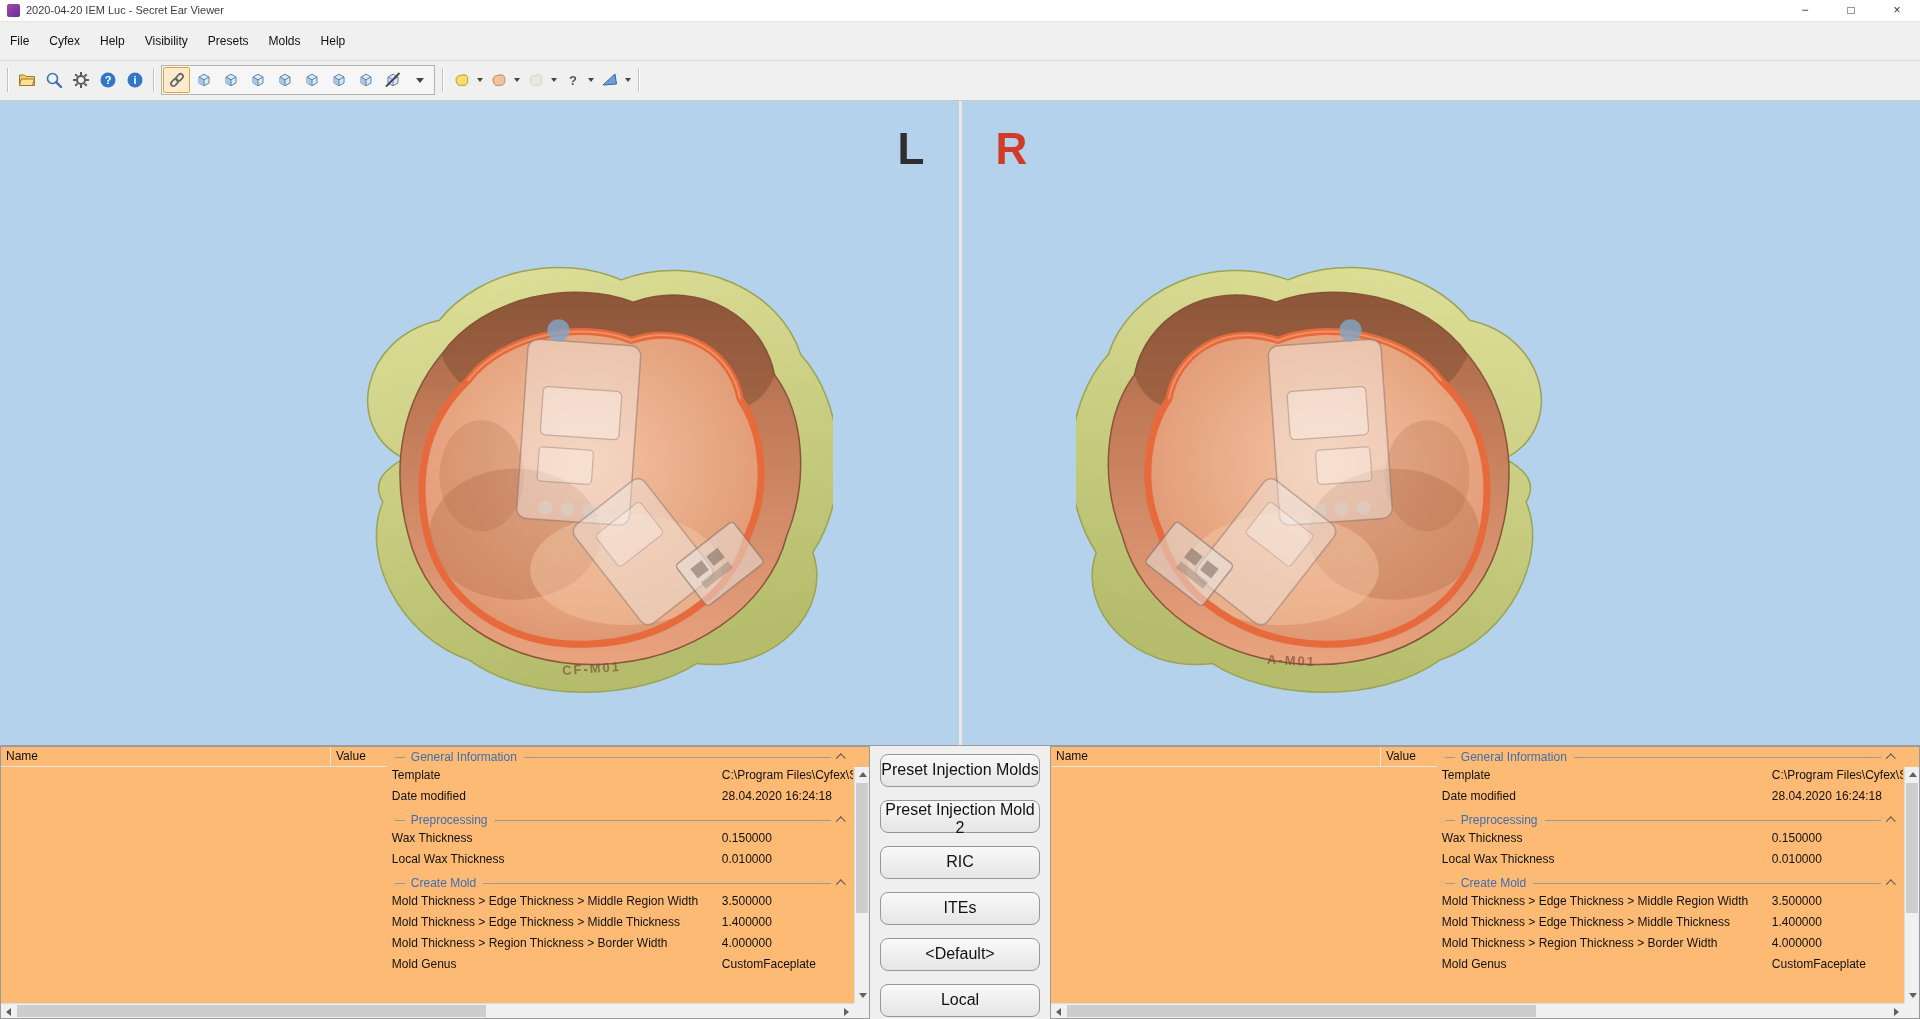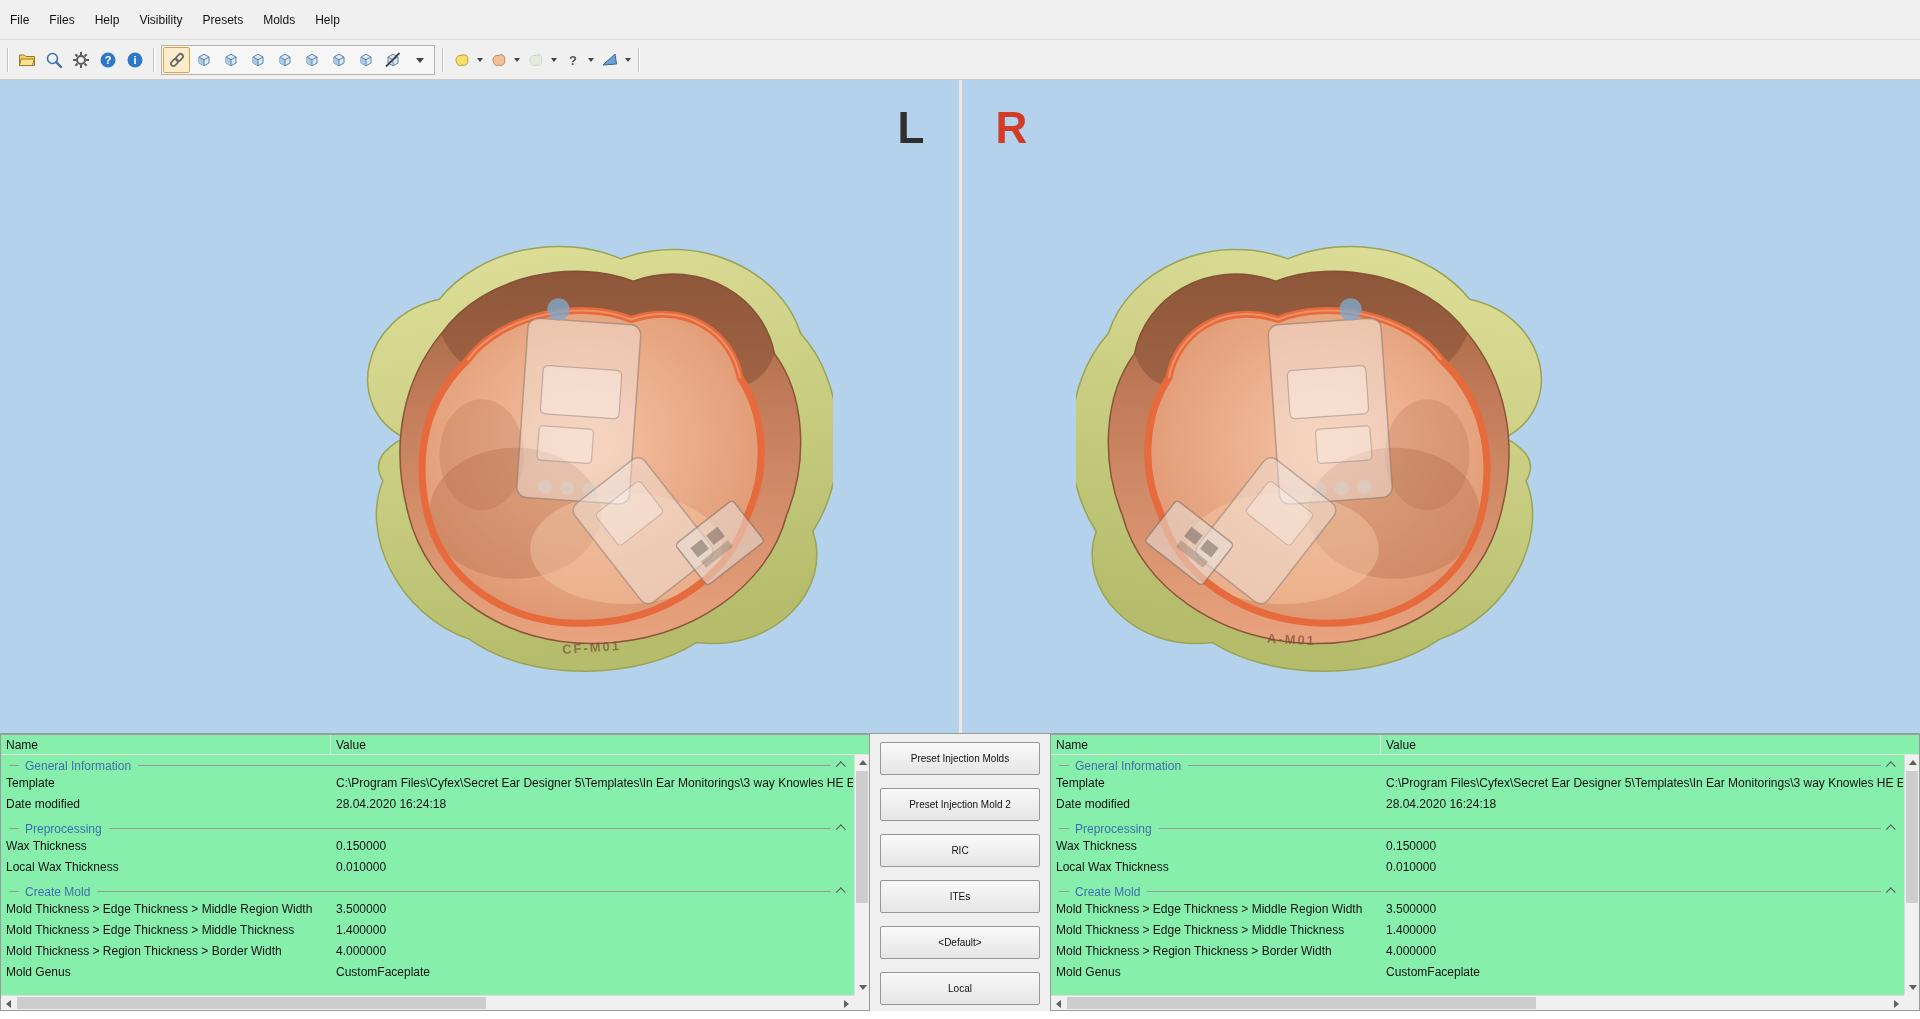--- a/index.html
+++ b/index.html
@@ -48,28 +48,28 @@
   .mold{position:absolute;width:545px;height:505px}
   .view-left .mold{left:288px;top:100px}
   .view-right .mold{left:114px;top:100px;transform:scaleX(-1)}
   .engraving{position:absolute;font-size:13px;font-weight:bold;letter-spacing:2px;
     color:#7a4a33;opacity:.65}
   .engraving-l{left:562px;top:560px;transform:rotate(-4deg)}
   .engraving-r{left:305px;top:552px;transform:rotate(3deg)}
 
   
   .bottom{height:277px;display:flex;background:#efefef}
-  .prop-panel{width:870px;background:#86efac;border:1px solid #9a9a9a;position:relative;
-    display:flex;flex-direction:column;font-size:12px;color:#111;overflow:hidden}
+  .prop-panel{width:870px;background:#fdba74;border:1px solid #9a9a9a;position:relative;
+    display:flex;flex-direction:row;font-size:12px;color:#111;overflow:hidden}
   .prop-panel.right{flex:1}
   .mid{width:180px;display:flex;flex-direction:column;align-items:center;
     padding-top:8px;gap:13px;background:#efefef}
-  .preset-btn{width:160px;height:33px;font-size:10px;color:#111;
+  .preset-btn{width:160px;height:33px;font-size:16px;color:#111;
     font-family:"Liberation Sans",sans-serif;
-    background:linear-gradient(#f9f9f9,#e5e5e5);border:1px solid #979797;border-radius:2px}
+    background:linear-gradient(#f9f9f9,#e5e5e5);border:1px solid #979797;border-radius:8px}
 
   .tbl-header{display:flex;height:20px;align-items:center;border-bottom:1px solid #e3e3e3;
     padding-right:16px;flex:0 0 auto}
   .th-name{width:330px;padding:0 5px;border-right:1px solid #e3e3e3;height:100%;
     display:flex;align-items:center}
   .th-value{flex:1;padding:0 5px;height:100%;display:flex;align-items:center}
   .tbl-body{flex:1;padding-right:16px;overflow:hidden}
   .trow{display:flex;height:21px;}
   .td-name{width:330px;padding:0 5px;white-space:nowrap;overflow:hidden}
   .td-value{flex:1;padding:0 5px;white-space:nowrap;overflow:hidden}
@@ -143,24 +143,33 @@
           <rect x="402" y="363" width="34" height="8" fill="#6b5c54" fill-opacity="0.3"></rect>
         </g>
         <circle cx="268" cy="128" r="11" fill="#7fa6c9" opacity="0.8"></circle>
       </g>
     </g>
   </defs>
 </svg>
 
 <div class="window">
 
+  <div class="titlebar">
+    <div class="app-icon"></div>
+    <span class="title-text">2020-04-20 IEM Luc - Secret Ear Viewer</span>
+    <div class="win-controls">
+      <div class="win-btn">−</div>
+      <div class="win-btn">□</div>
+      <div class="win-btn">×</div>
+    </div>
+  </div>
 
   <div class="menubar">
       <div class="menu-item">File</div>
-      <div class="menu-item">Files</div>
+      <div class="menu-item">Cyfex</div>
       <div class="menu-item">Help</div>
       <div class="menu-item">Visibility</div>
       <div class="menu-item">Presets</div>
       <div class="menu-item">Molds</div>
       <div class="menu-item">Help</div>
     </div>
 
   <div class="toolbar">
       <div class="tb-handle"></div>
       <div class="tb-group">

